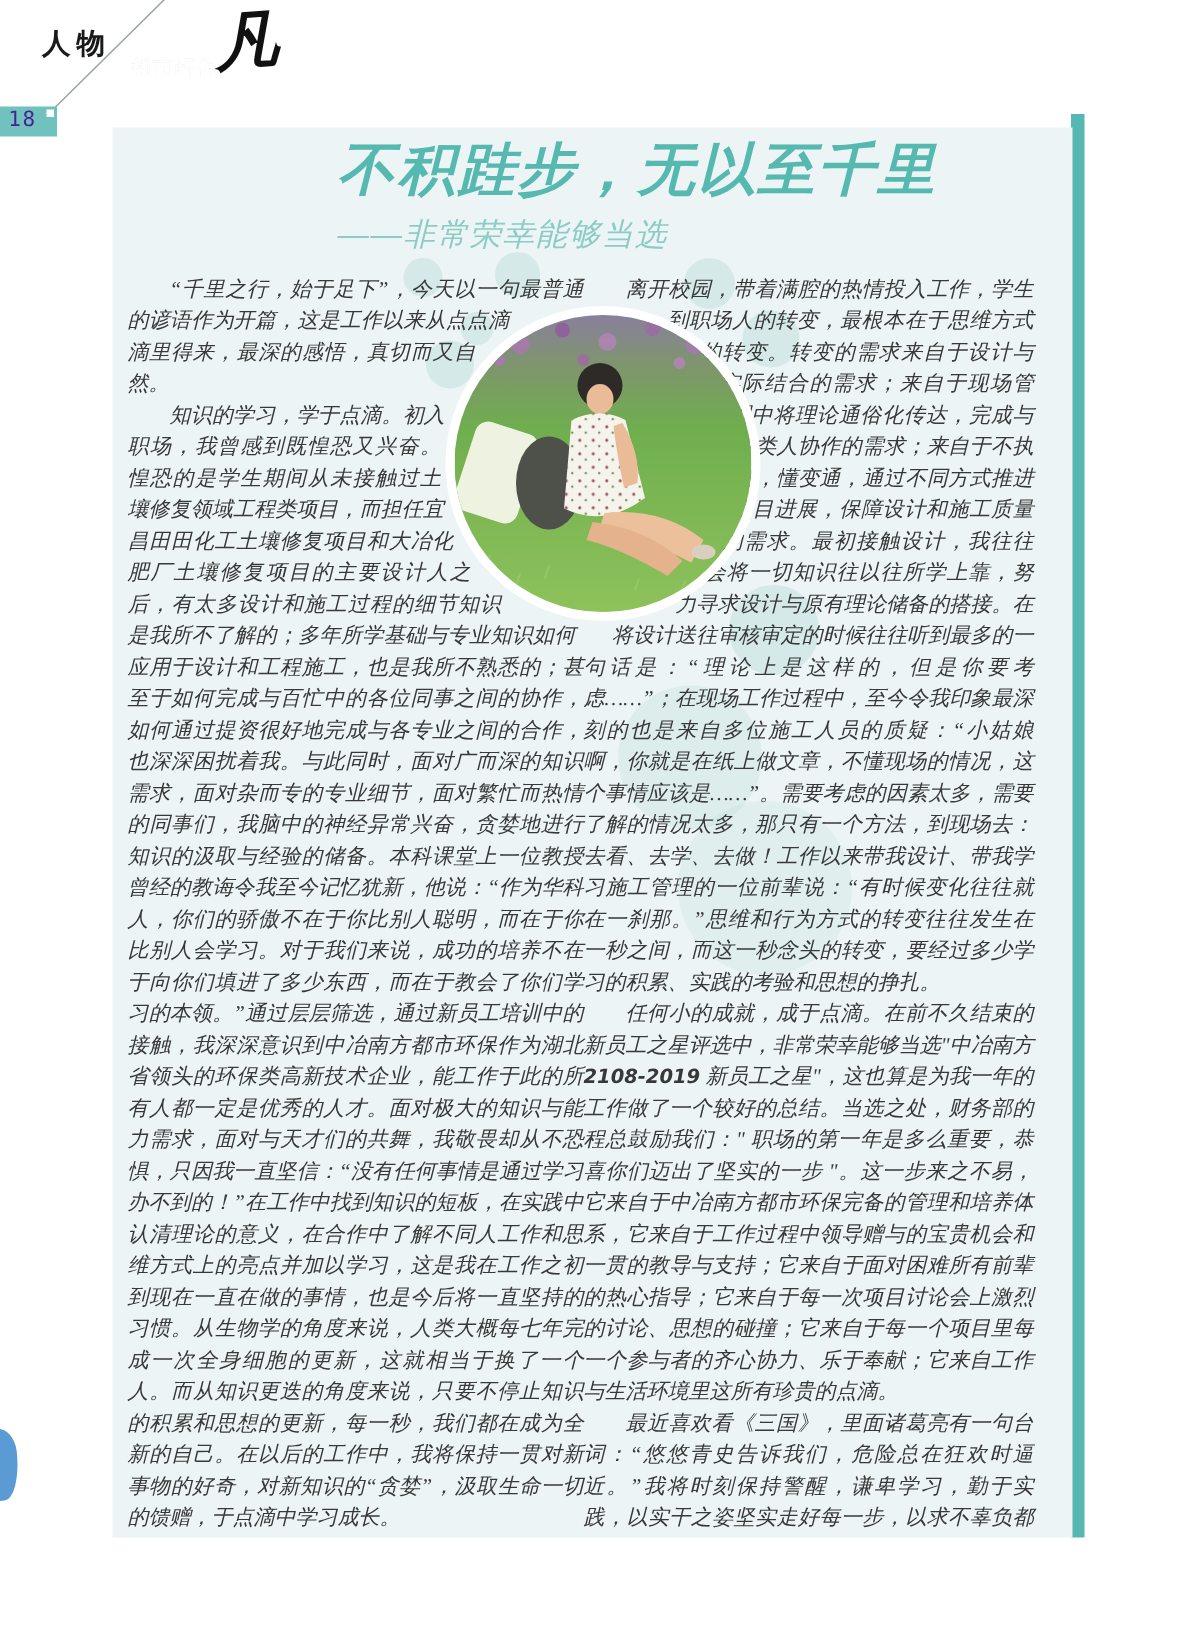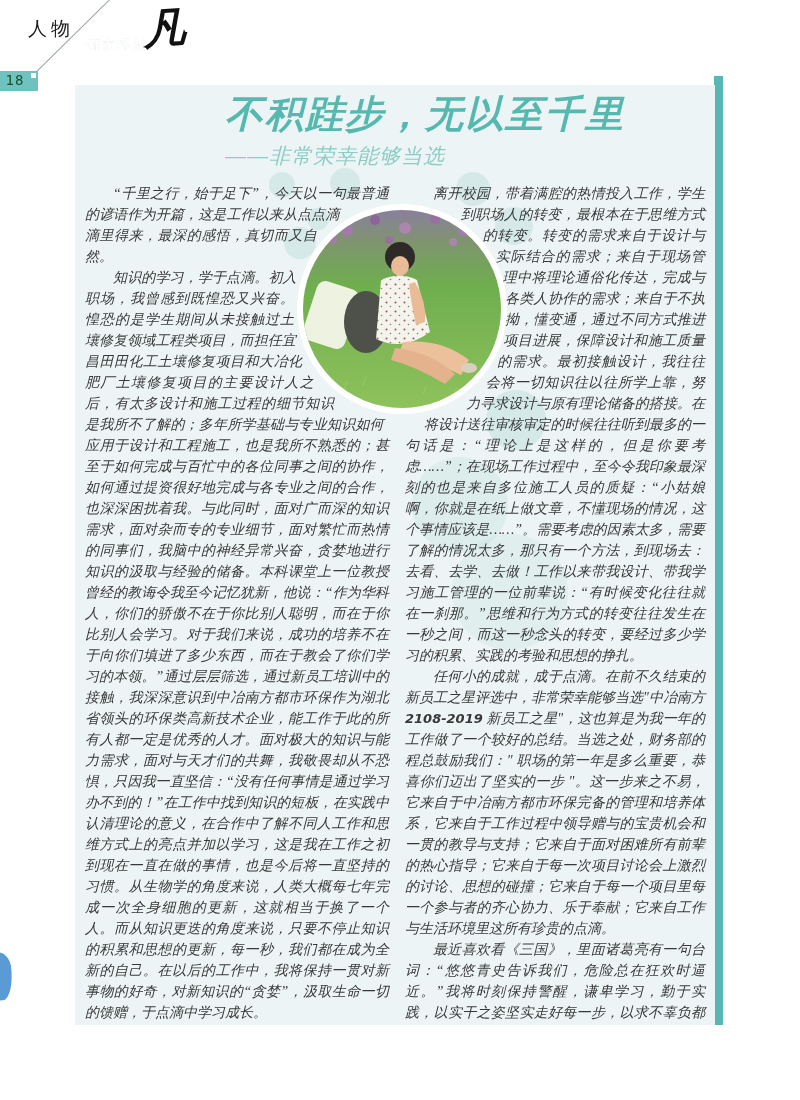--- a/index.html
+++ b/index.html
@@ -3,42 +3,42 @@
 <meta charset="utf-8">
 <style>
   html,body{margin:0;padding:0;}
   body{
     width:800px;height:1100px;position:relative;background:#ffffff;
     font-family:"Liberation Serif","DejaVu Serif",serif;
     overflow:hidden;
   }
   
   .section-label{
-    position:absolute;left:28px;top:16px;font-size:19px;font-weight:400;
+    position:absolute;left:28px;top:16px;font-size:19px;font-weight:700;
     letter-spacing:4px;color:#1a1a1a;font-family:"Liberation Sans",sans-serif;
   }
   .diag-rule{
     position:absolute;left:110px;top:0;width:103px;height:1px;background:#9aa3a3;
     transform-origin:0 0;transform:rotate(135.4deg);
   }
   .brand-name{
     position:absolute;left:87px;top:36px;font-size:13px;letter-spacing:2px;
     color:#b7c6c1;font-family:"Liberation Sans",sans-serif;font-weight:700;
     -webkit-text-stroke:0.4px #ffffff;
   }
   .brand-mark{
     position:absolute;left:143px;top:8px;font-size:42px;font-weight:700;
     color:#111;font-family:"Liberation Serif",serif;font-style:italic;
     transform:rotate(-4deg);line-height:1;
   }
   .page-badge{
     position:absolute;left:0;top:71px;width:38px;height:20px;background:#6fc2bd;
   }
   .page-badge .num{
-    position:absolute;left:0;right:8px;top:1px;text-align:center;color:#14532d;
+    position:absolute;left:0;right:8px;top:1px;text-align:center;color:#4c1d95;
     font-size:14px;font-family:"DejaVu Sans Mono",monospace;letter-spacing:1px;
   }
   .page-badge .notch{
     position:absolute;right:2px;top:2px;width:5px;height:5px;background:#ffffff;
   }
   
   .panel{
     position:absolute;left:75px;top:85px;width:640px;height:940px;
     background:#edf4f5;overflow:hidden;font-style:italic;
   }
@@ -75,21 +75,21 @@
   }
   
   .photo{
     position:absolute;left:222px;top:119px;width:198px;height:198px;
     border:6px solid #ffffff;border-radius:50%;overflow:hidden;z-index:3;
     box-sizing:content-box;
   }
   
   .columns{
     position:absolute;left:10px;top:98px;width:620px;height:842px;
-    display:flex;gap:16px;z-index:2;
+    display:flex;z-index:2;
   }
   .col{font-size:14px;line-height:21px;color:#383838;text-align:justify;}
   .col-left{width:304px;}
   .col-right{width:300px;}
   .para{margin:0;text-indent:2em;}
   .wrap-spacer-right{
     float:right;width:105px;height:240px;
     shape-outside:circle(104px at 114px 128px);
   }
   .wrap-spacer-left{

